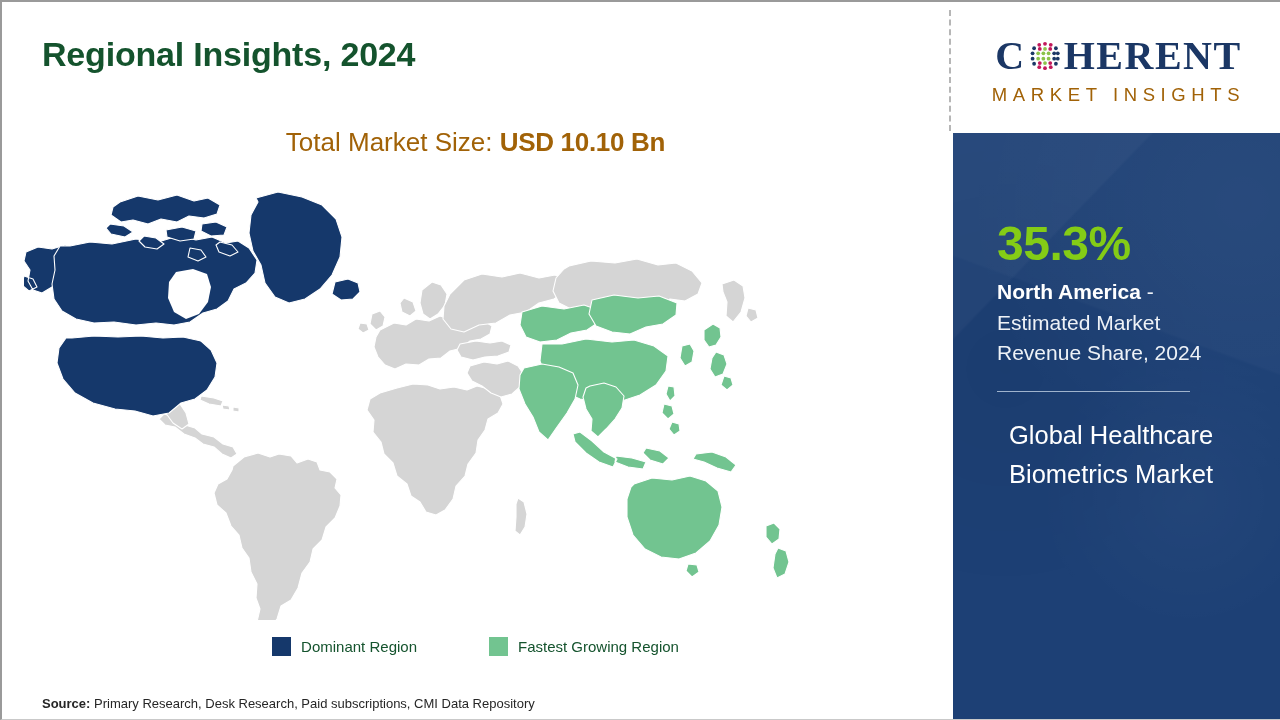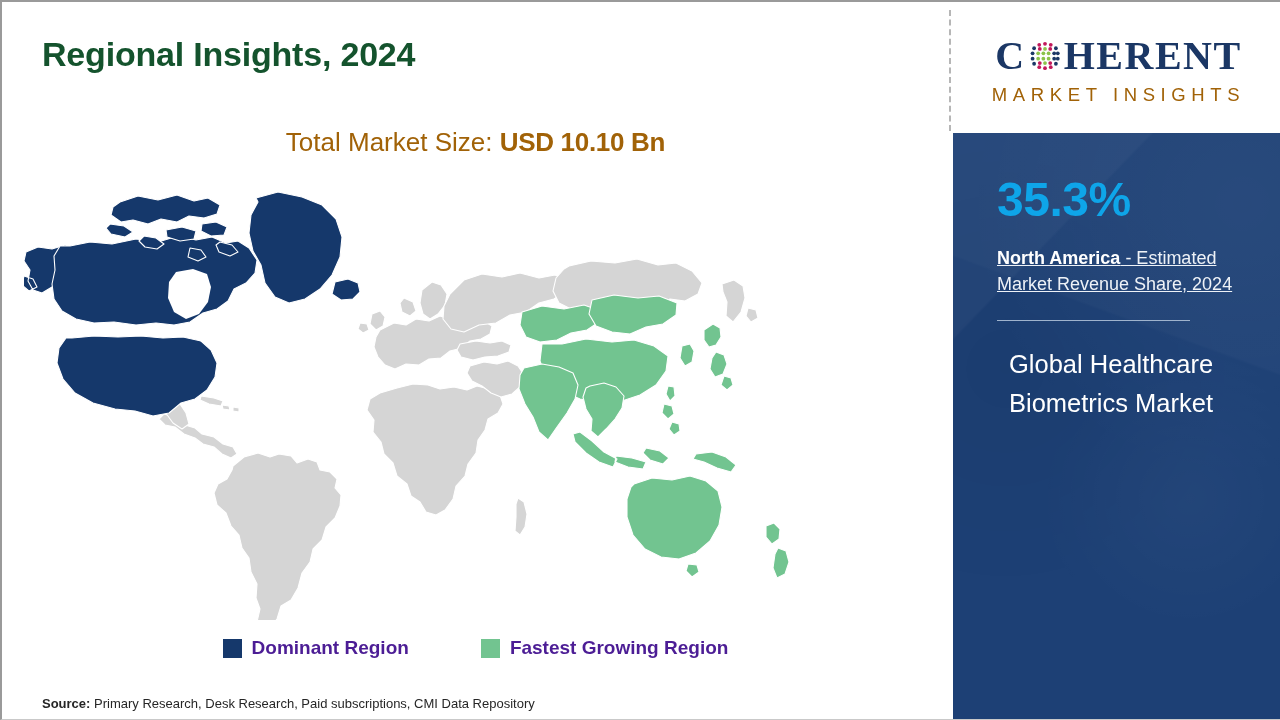--- a/index.html
+++ b/index.html
@@ -49,21 +49,21 @@
   .c-grow   { fill: #72c490; stroke: #ffffff; stroke-width: 1.1; stroke-linejoin: round; }
 
   
   #legend {
     position: absolute; top: 635px; left: 0; width: 947px;
     display: flex; justify-content: center; align-items: center; gap: 72px;
   }
   .legend-item { display: flex; align-items: center; gap: 10px; }
   .legend-swatch { width: 19px; height: 19px; display: block; }
   .legend-label {
-    font-size: 19px; font-weight: bold; color: #4c1d95; white-space: nowrap;
+    font-size: 15px; font-weight: normal; color: #14532d; white-space: nowrap;
   }
 
   
   #source-line {
     position: absolute; left: 40px; top: 694px;
     font-size: 13px; color: #262626; white-space: nowrap;
   }
   #source-line .src-label { font-weight: bold; }
 
   
@@ -108,28 +108,27 @@
       linear-gradient(134deg, rgba(255,255,255,.055) 0 22%, rgba(0,0,0,0) 22.4% 100%),
       linear-gradient(200deg, rgba(255,255,255,.04) 0 34%, rgba(0,0,0,0) 34.4% 100%),
       radial-gradient(circle at 88% 12%, rgba(255,255,255,.06), rgba(0,0,0,0) 46%),
       radial-gradient(circle at 72% 62%, rgba(255,255,255,.05), rgba(0,0,0,0) 34%),
       radial-gradient(circle at 16% 40%, rgba(0,0,0,.08), rgba(0,0,0,0) 50%),
       linear-gradient(95deg, rgba(255,255,255,.035) 0 0.22%, rgba(0,0,0,0) 0.22% 100%);
     pointer-events: none;
   }
   #panel-inner { position: relative; padding: 42px 33px 0 44px; }
   #panel-pct {
-    font-size: 48px; font-weight: bold; color: #0ea5e9;
-    line-height: 1.05; letter-spacing: -0.5px;
+    font-size: 48px; font-weight: bold; color: #84cc16;
+    line-height: 1.05; letter-spacing: -0.5px; margin-top: 44px;
   }
   #panel-desc {
-    margin-top: 20px;
-    font-size: 18px; color: #eef2f7; line-height: 1.45;
+    margin-top: 8px;
+    font-size: 21px; color: #eef2f7; line-height: 1.45;
     max-width: 262px;
-    text-decoration: underline;
   }
   #panel-desc .region { font-weight: bold; color: #ffffff; }
   #panel-rule {
     margin-top: 22px; width: 193px; height: 0;
     border-top: 1.4px solid #9fb3cd;
   }
   #panel-market {
     margin-top: 24px;
     font-size: 25.5px; color: #ffffff; line-height: 1.55;
     max-width: 230px; font-weight: 400; margin-left: 12px;

